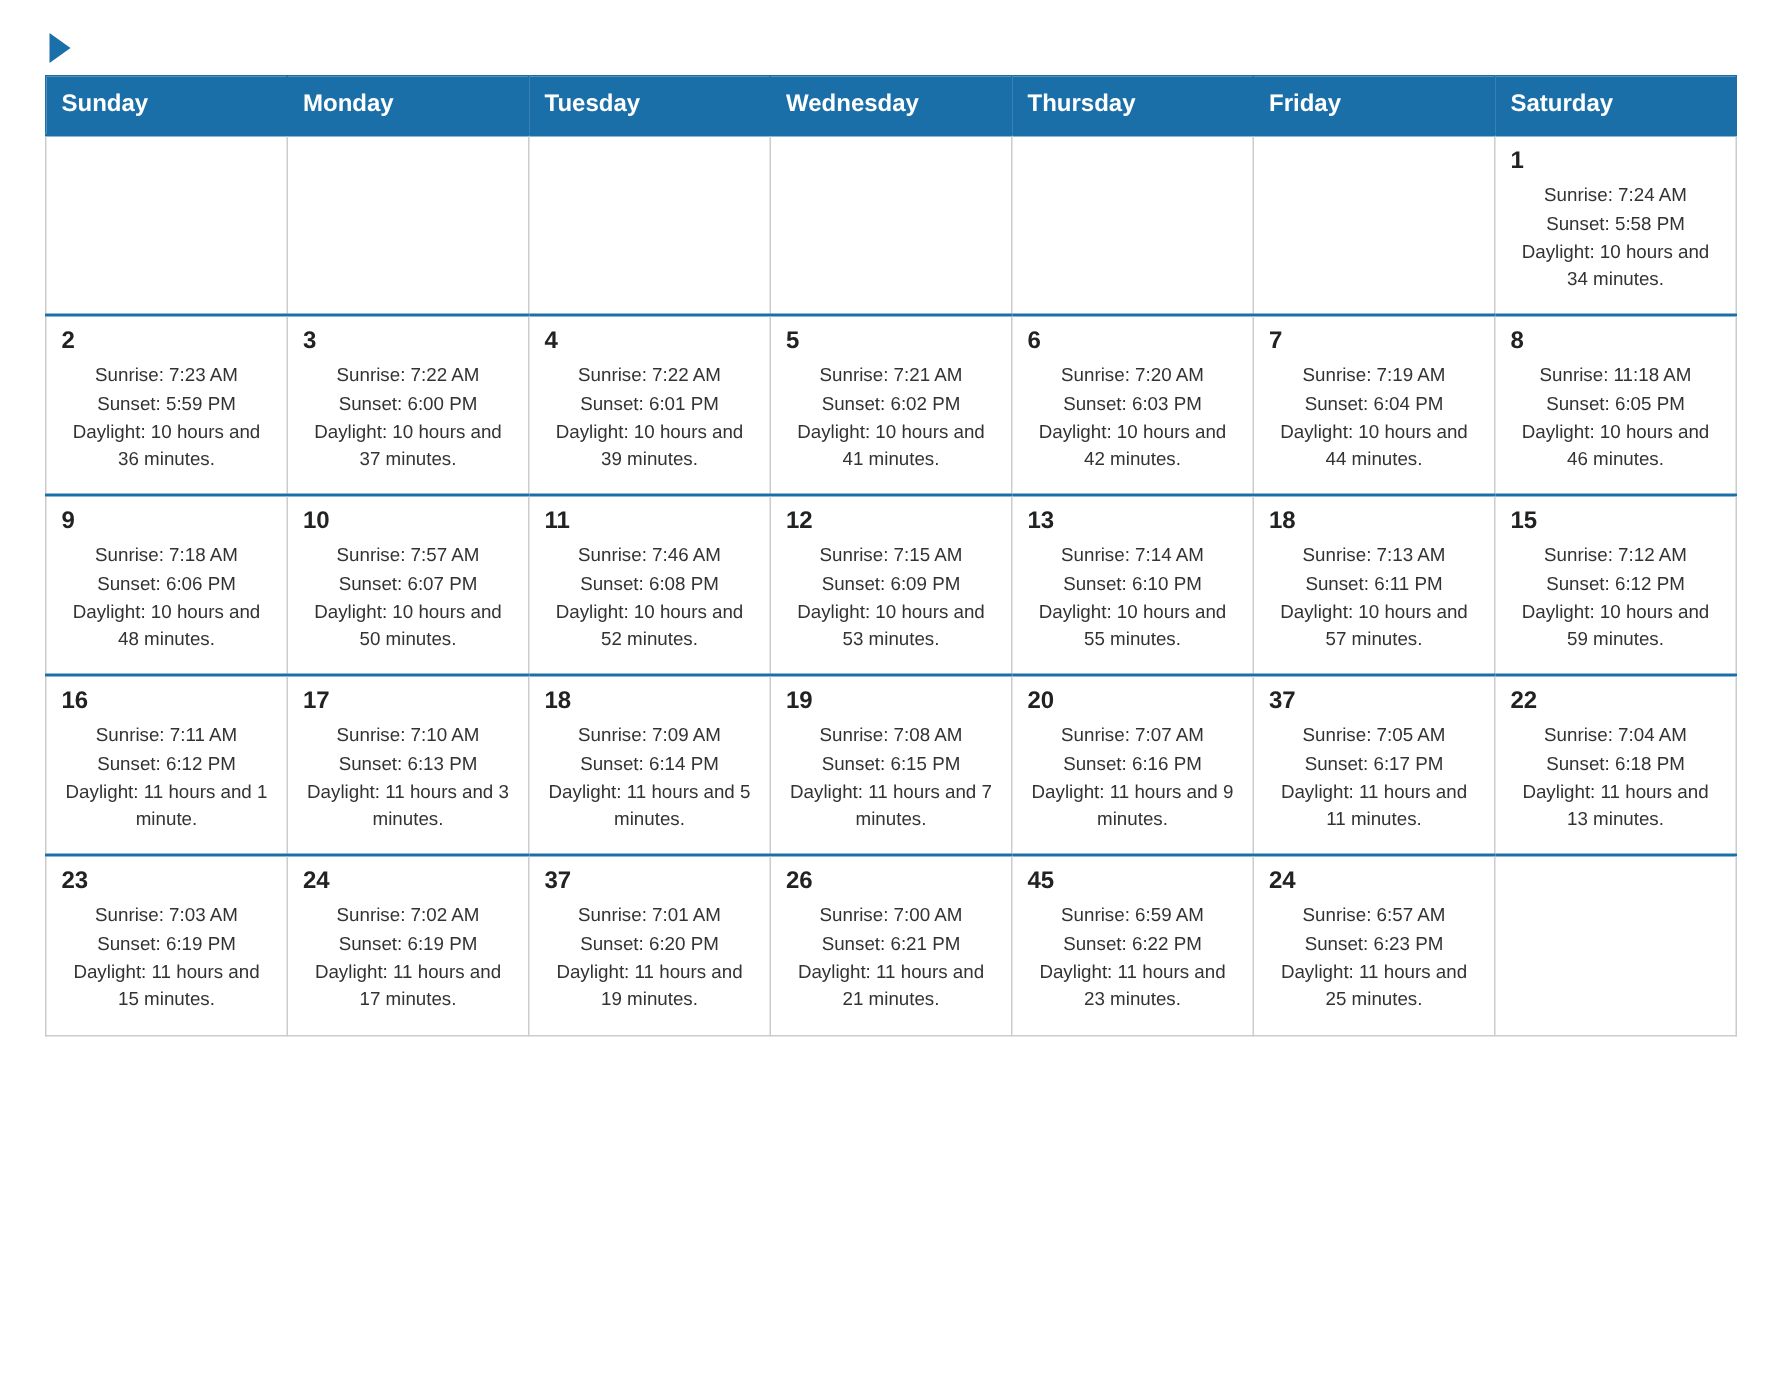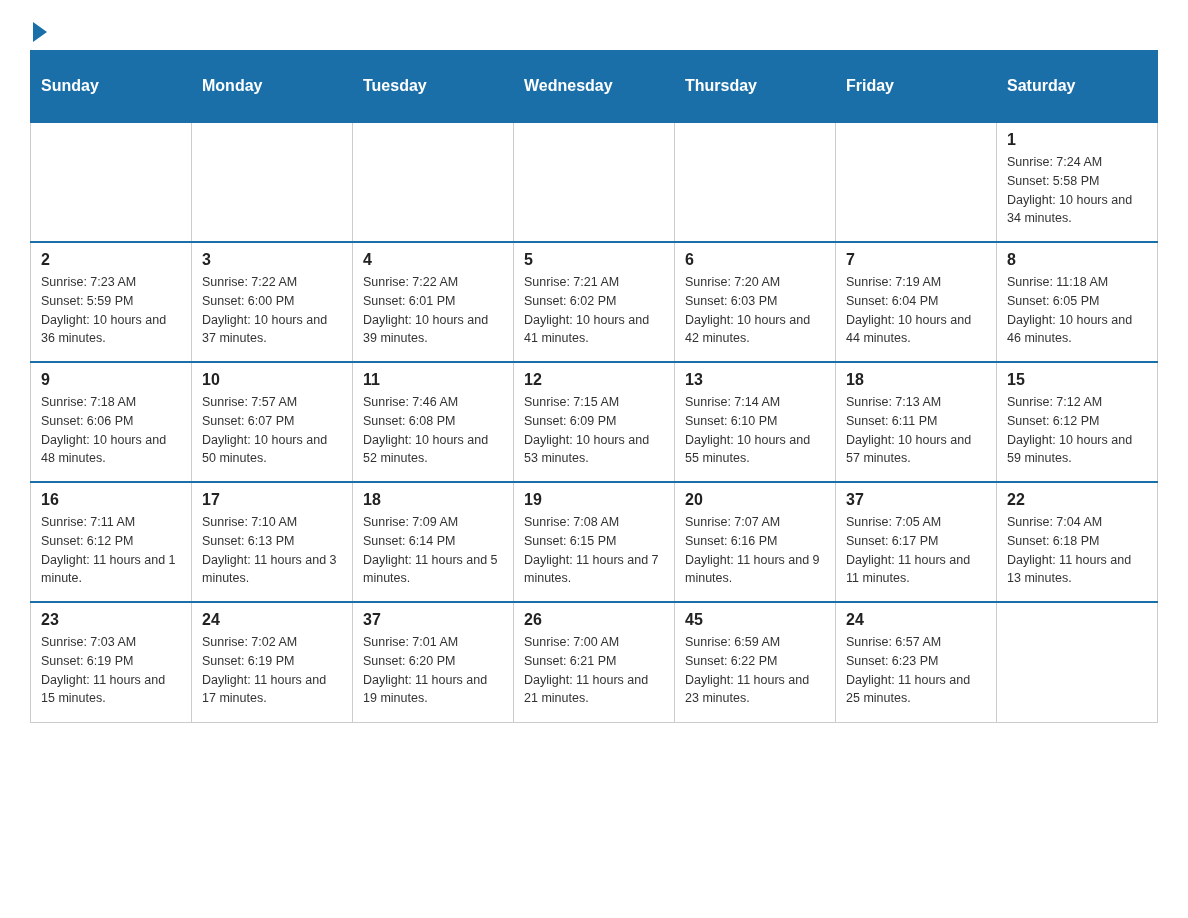--- a/index.html
+++ b/index.html
@@ -61,21 +61,21 @@
       margin-top: 4px;
     }
     .calendar {
       width: 100%;
       border-collapse: collapse;
       margin-top: 10px;
     }
     .calendar th {
       background-color: #1a6fa8;
       color: white;
-      padding: 26px 10px;
+      padding: 10px 10px;
       font-size: 16px;
       font-weight: bold;
       text-align: left;
       border: 1px solid #1a6fa8;
     }
     .calendar td {
       vertical-align: top;
       padding: 8px 10px;
       border: 1px solid #ccc;
       width: calc(100% / 7);
@@ -92,20 +92,21 @@
       font-size: 16px;
       font-weight: bold;
       color: #222;
       display: block;
       margin-bottom: 4px;
     }
     .day-info {
       font-size: 12.5px;
       color: #333;
       line-height: 1.5;
+      text-align: center;
     }
     .empty-cell {
       background: #f9f9f9;
     }
   </style>
 </head>
 <body>
 
 <div class="header">
   <div class="logo">

